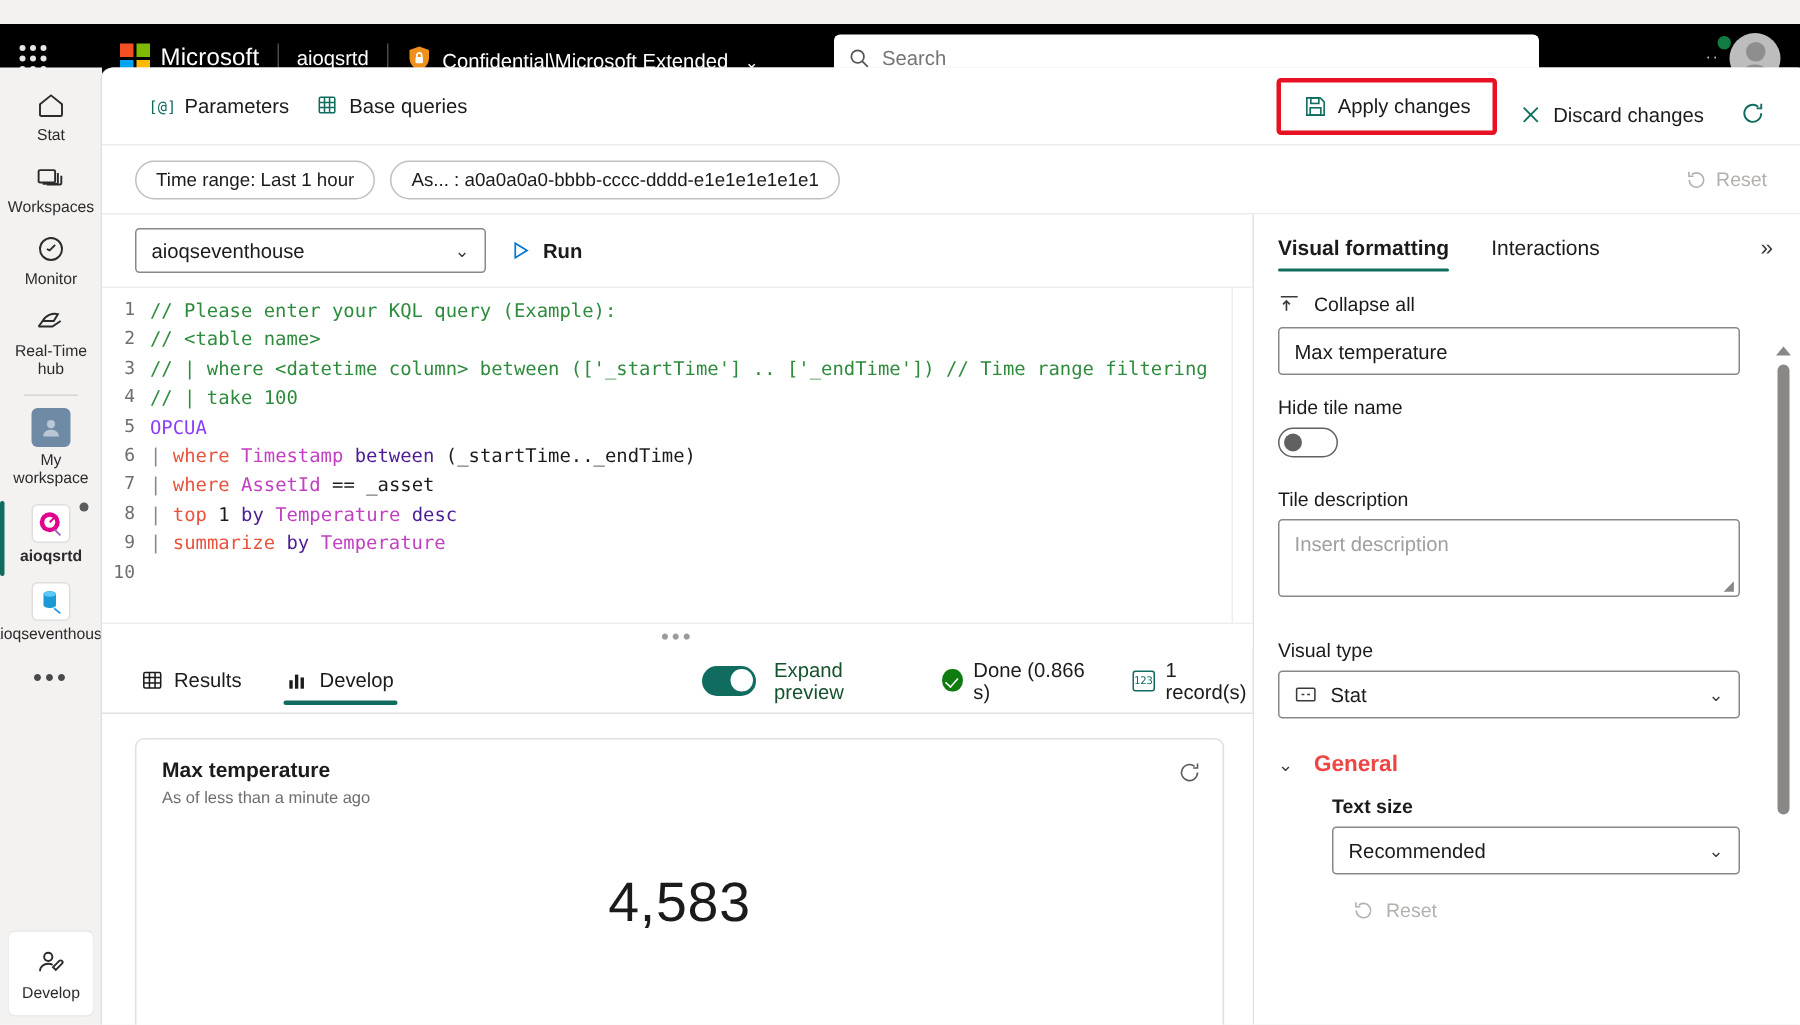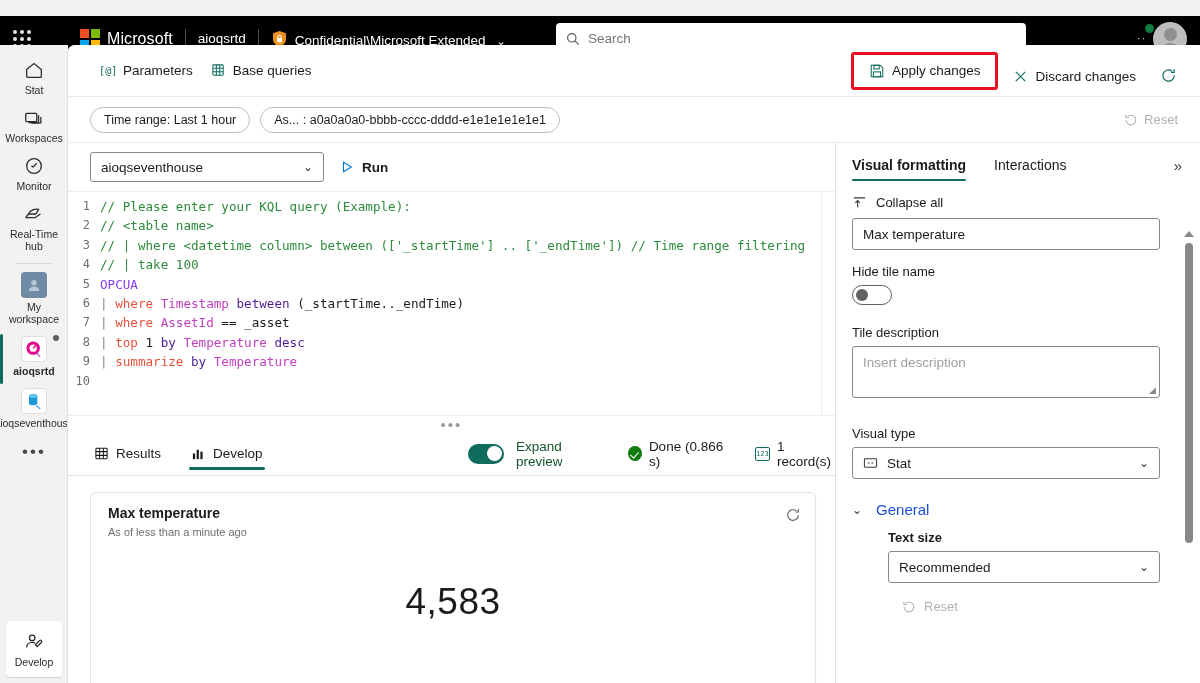--- a/index.html
+++ b/index.html
@@ -210,21 +210,21 @@
     width:308px; height:32px; border:1px solid #8a8886; border-radius:3px;
     display:flex; align-items:center; justify-content:space-between;
     padding:0 10px; font-size:13.5px; color:#1b1b1b; background:#fff; cursor:pointer;
   }
   .f-select .lft { display:flex; align-items:center; gap:9px; }
   .sw {
     width:40px; height:20px; border-radius:11px; background:#fff; border:1px solid #616161; position:relative; cursor:pointer;
   }
   .sw .knob { position:absolute; left:3px; top:3px; width:12px; height:12px; border-radius:50%; background:#616161; }
   .group-head { display:flex; align-items:center; gap:14px; margin:22px 0 4px; cursor:pointer; }
-  .group-head .gt { font-size:15px; font-weight:normal; color:#1d4ed8; }
+  .group-head .gt { font-size:15px; font-weight:bold; color:#ef4444; }
   .sub-block { padding-left:36px; }
   .sub-label { font-size:13px; font-weight:bold; color:#1b1b1b; margin:12px 0 6px; }
   .sub-select {
     width:272px; height:32px; border:1px solid #8a8886; border-radius:3px;
     display:flex; align-items:center; justify-content:space-between;
     padding:0 10px; font-size:13.5px; color:#1b1b1b; background:#fff; cursor:pointer;
   }
   .sub-reset { display:flex; align-items:center; gap:8px; margin:16px 0 0 14px; font-size:13px; color:#b3b0ad; cursor:default; }
   .rp-scroll { position:absolute; right:6px; top:88px; width:10px; height:560px; }
   .rp-scroll .tr-up, .rp-scroll .tr-dn { width:0;height:0;border-left:5px solid transparent;border-right:5px solid transparent; }

